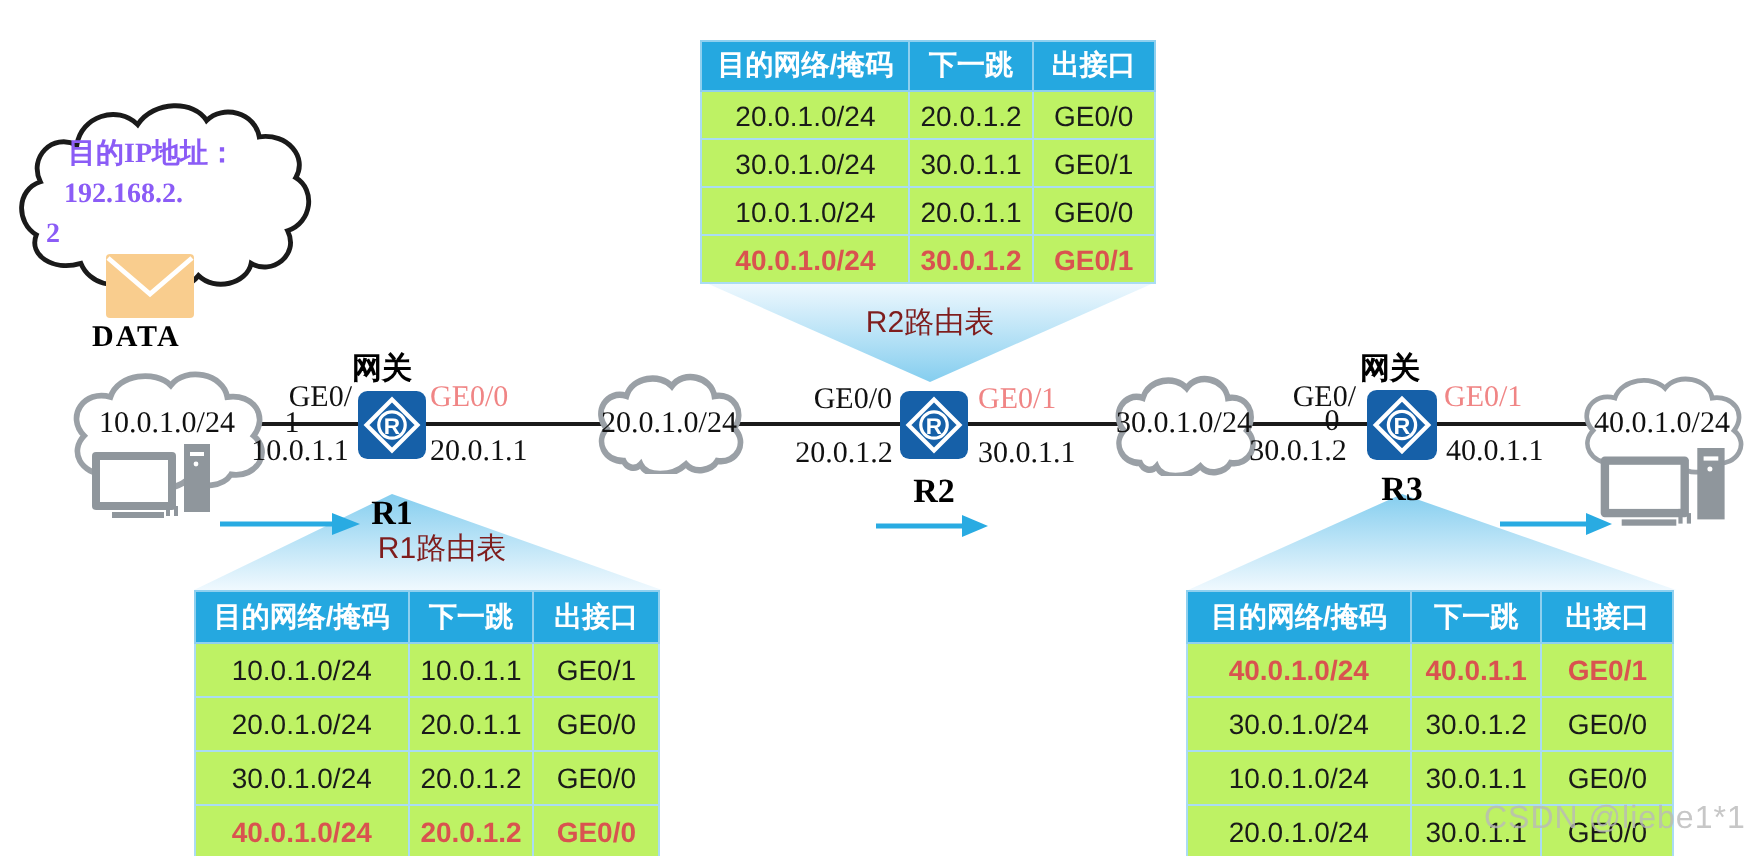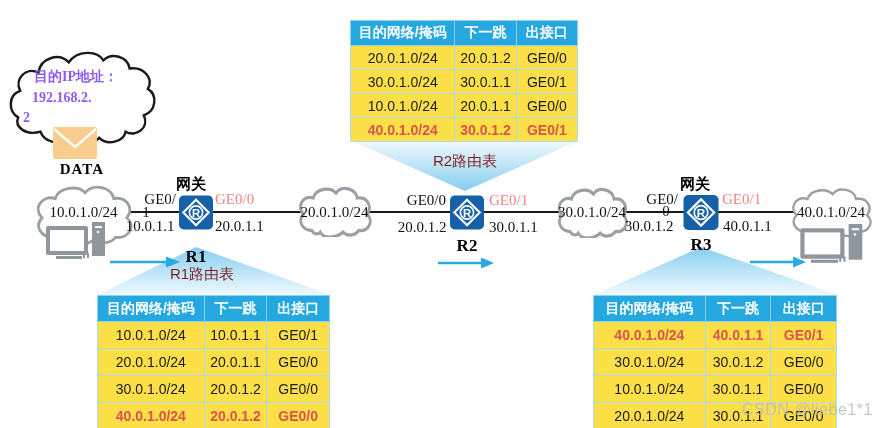--- a/index.html
+++ b/index.html
@@ -11,33 +11,33 @@
   .center{text-align:center;}
   .right{text-align:right;}
   .gw{font-weight:bold;font-size:15px;color:#000;
       font-family:"Liberation Sans", sans-serif;}
   .rname{font-weight:bold;font-size:17px;color:#000;text-align:center;}
   .cloudlabel{font-size:15px;color:#111;text-align:center;}
   .tbl-title{font-size:15px;color:#7f1d1d;text-align:center;
              font-family:"Liberation Sans", sans-serif;}
   .hline{position:absolute;height:1.5px;background:#1a1a1a;}
   table.rt{border-collapse:collapse;table-layout:fixed;width:100%;
-           font-family:"Liberation Sans", sans-serif;font-size:14px;background:#fde047;}
+           font-family:"Liberation Sans", sans-serif;font-size:14px;background:#bef264;}
   table.rt th{background:#25a8e0;color:#fff;font-weight:bold;border:1px solid #8fd0ef;
               padding:0;font-size:14px;}
   table.rt td{border:1px solid #aadcf3;color:#1a1a1a;text-align:center;padding:0;}
   table.tbl-lg th{height:25px;} table.tbl-lg td{height:26px;}
   table.tbl-sm th{height:24px;} table.tbl-sm td{height:23px;}
   tr.hl td{color:#d9534f;font-weight:bold;}
   .watermark{font-family:"Liberation Sans", sans-serif;font-size:16px;
              color:rgba(185,185,185,0.8);letter-spacing:0.5px;}
   .thought-text{font-weight:bold;font-size:14px;color:#8b5cf6;
                 font-family:"Liberation Serif", serif;}
   .data-label{font-weight:bold;font-size:15px;color:#000;letter-spacing:1px;
-              font-family:"Liberation Serif", serif;text-align:right;}
+              font-family:"Liberation Serif", serif;text-align:left;}
 </style>
 </head>
 <body>
 
 <div id="stage">
 
   <div class="hline" style="left:60px;top:211px;width:790px;"></div>
 
   <svg class="abs" style="left:97px;top:246px;" width="234" height="50">
     <defs>
@@ -160,21 +160,21 @@
 
   <div class="abs gw" style="left:680px;top:175px;width:42px;">网关</div>
   <div class="abs dlabel right" style="left:640px;top:192px;width:38px;">GE0/</div>
   <div class="abs dlabel center" style="left:656px;top:204px;width:20px;">0</div>
   <div class="abs dlabel center" style="left:620px;top:219px;width:58px;">30.0.1.2</div>
   <div class="abs dlabel red" style="left:722px;top:192px;width:48px;">GE0/1</div>
   <div class="abs dlabel" style="left:723px;top:219px;width:60px;">40.0.1.1</div>
   <div class="abs rname" style="left:682px;top:235px;width:38px;">R3</div>
 
   <div class="abs tbl-title" style="left:352px;top:152px;width:226px;">R2路由表</div>
-  <div class="abs tbl-title" style="left:85px;top:265px;width:234px;">R1路由表</div>
+  <div class="abs tbl-title" style="left:104px;top:265px;width:234px;">R1路由表</div>
 
   <div class="abs" style="left:350px;top:20px;width:228px;">
     <table class="rt tbl-sm">
       <colgroup>
           <col style="width:46%">
           <col style="width:27%">
           <col style="width:27%">
         </colgroup>
       <tbody>
           <tr>

